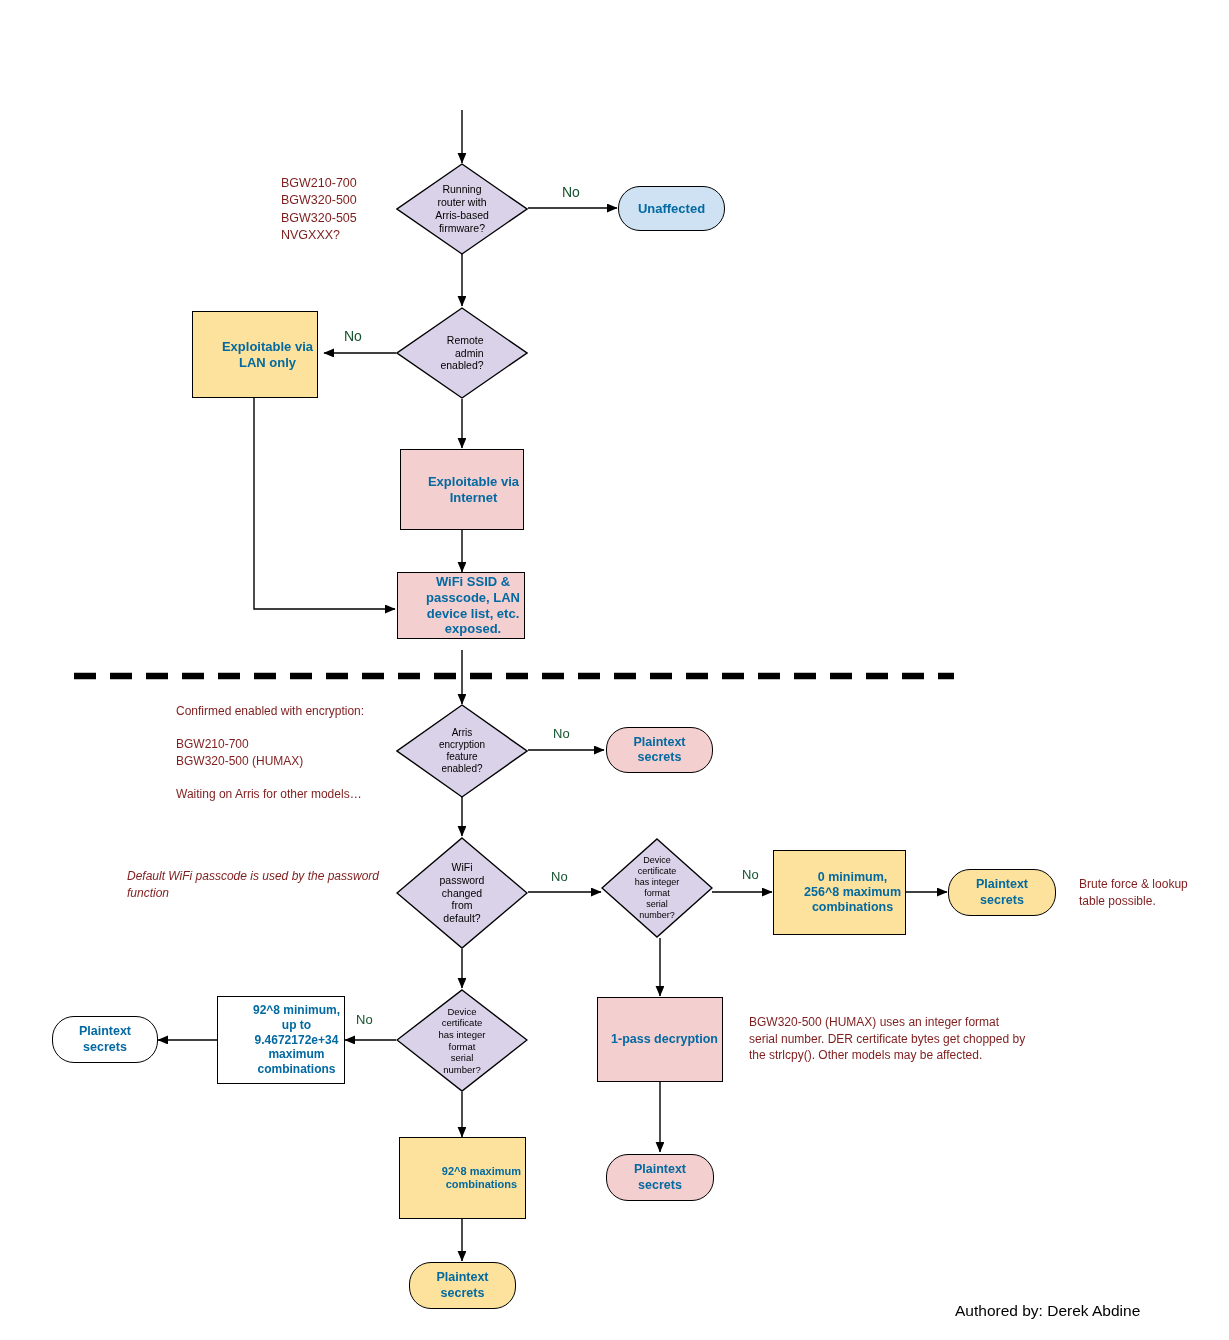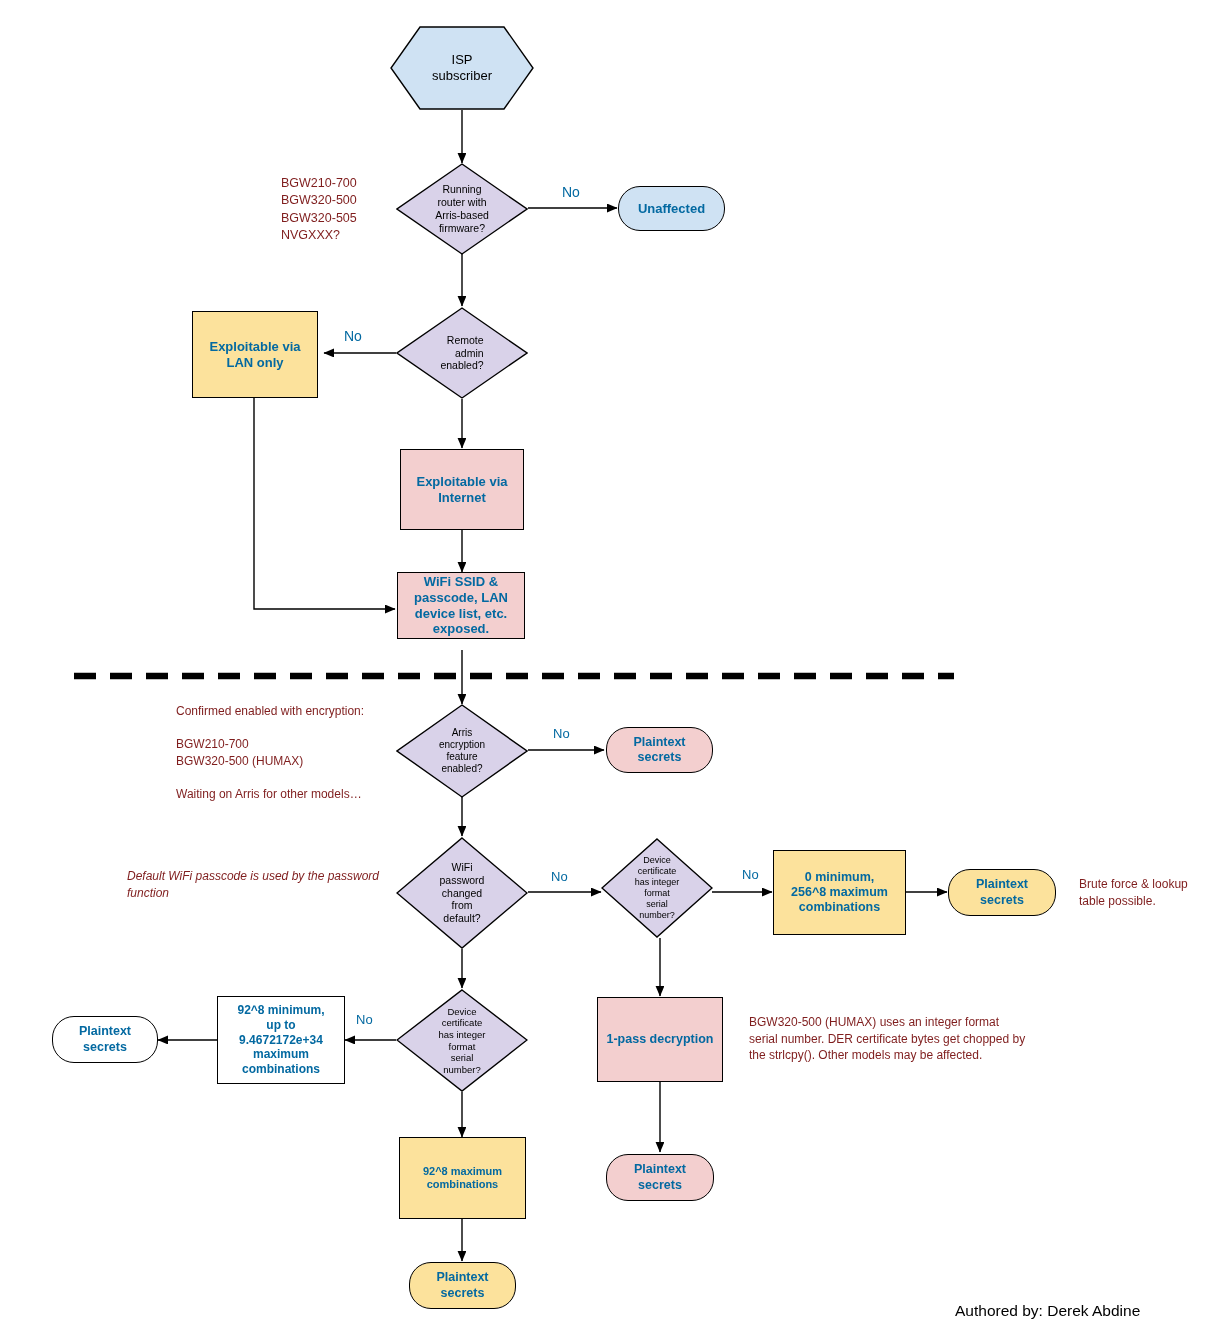--- a/index.html
+++ b/index.html
@@ -39,20 +39,21 @@
     font-weight: bold;
   }
   .node .lbl {
     display: block;
     white-space: pre-line;
     padding: 0 4px;
   }
   
   .rect {
     border: 1.3px solid #000000;
+    justify-content: flex-end;
   }
   .round {
     border: 1.3px solid #000000;
     border-radius: 22px;
   }
   .hex-wrap {
     position: absolute;
   }
   .diamond-wrap {
     position: absolute;
@@ -80,21 +81,21 @@
   .fill-white  { background: #ffffff; }
 
   .note {
     position: absolute;
     white-space: pre-line;
     line-height: 1.38;
     color: #7f1d1d;
   }
   .edge-label {
     position: absolute;
-    color: #0369a1;
+    color: #14532d;
     white-space: nowrap;
   }
   .footer {
     position: absolute;
     white-space: nowrap;
   }
   .divider-note {
     position: absolute;
     white-space: pre-line;
     text-align: center;
@@ -151,27 +152,20 @@
       <path d="M217,1040 L158,1040"></path>
 
       <path d="M462,1092 L462,1137"></path>
 
       <path d="M462,1219 L462,1261"></path>
     </g>
 
     <path d="M74,676 L954,676" stroke="#000000" stroke-width="6.5" fill="none" stroke-dasharray="22,14" stroke-linecap="butt"></path>
   </svg>
 
-  <div class="hex-wrap" style="left:390px; top:26px; width:144px; height:84px;">
-    <svg width="144" height="84" viewBox="0 0 144 84" xmlns="http://www.w3.org/2000/svg">
-      <polygon points="30,1 114,1 143,42 114,83 30,83 1,42" fill="#cfe2f3" stroke="#000000" stroke-width="1.4"></polygon>
-    </svg>
-    <div class="shape-text" style="font-size:13px;">ISP
-subscriber</div>
-  </div>
 
   <div class="diamond-wrap" style="left:396px; top:163px; width:132px; height:92px;">
     <svg width="132" height="92" viewBox="0 0 132 92" xmlns="http://www.w3.org/2000/svg">
       <polygon points="66,1 131,46 66,91 1,46" fill="#d9d2e9" stroke="#000000" stroke-width="1.4"></polygon>
     </svg>
     <div class="shape-text" style="font-size:10.5px;">Running
 router with
 Arris-based
 firmware?</div>
   </div>

